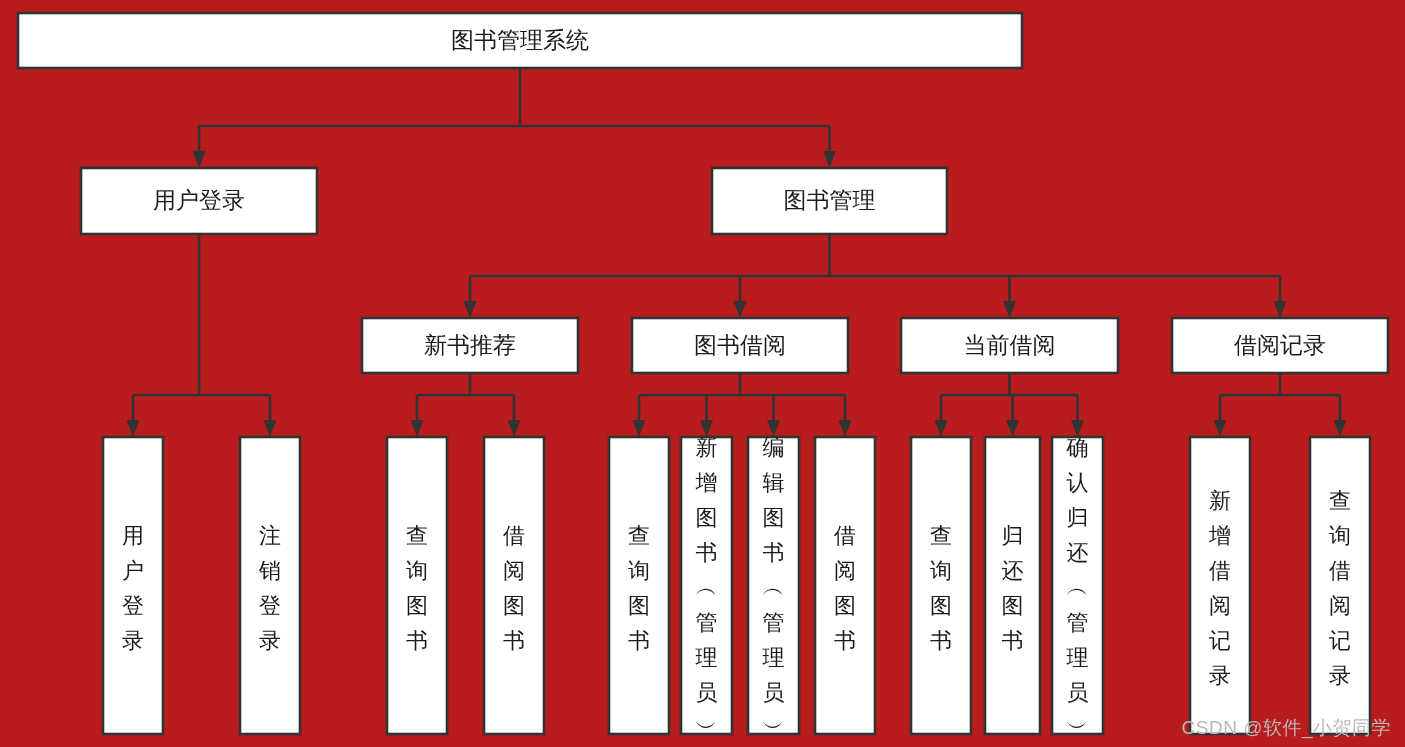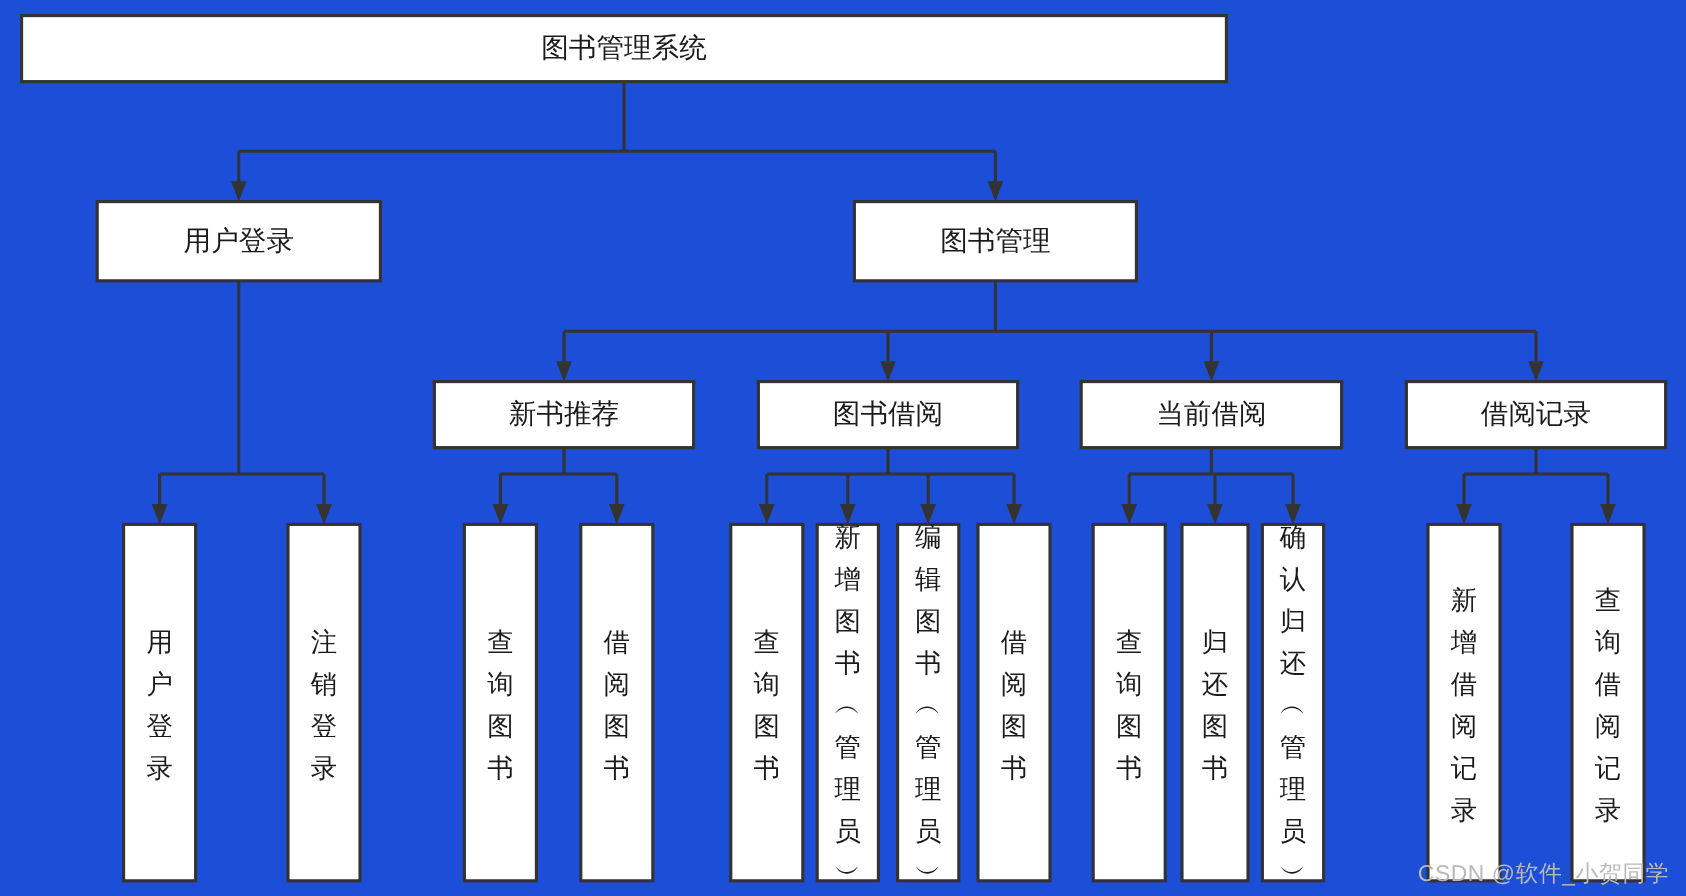--- a/index.html
+++ b/index.html
@@ -12,21 +12,21 @@
     width: 1405px;
     height: 747px;
     font-family: "Liberation Sans", "DejaVu Sans", sans-serif;
     overflow: hidden;
     position: relative;
   }
   #diagram-root {
     position: relative;
     width: 1405px;
     height: 747px;
-    background: #1d4ed8;
+    background: #b91c1c;
     text-decoration: underline;
   }
   svg.tree-canvas {
     position: absolute;
     left: 0;
     top: 0;
     width: 1405px;
     height: 747px;
     display: block;
   }

